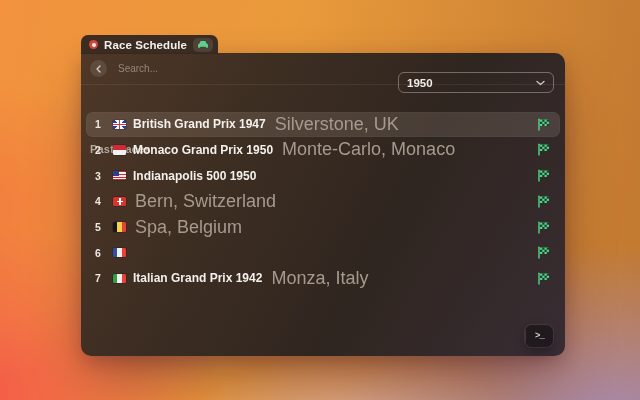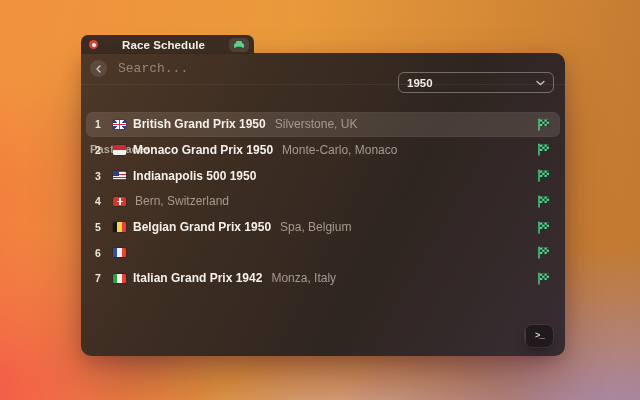--- a/index.html
+++ b/index.html
@@ -13,21 +13,21 @@
       radial-gradient(70% 75% at 96% 108%, rgba(162,139,192,.95) 0%, rgba(162,139,192,0) 62%),
       radial-gradient(45% 42% at 55% 112%, rgba(219,186,198,.9) 0%, rgba(219,186,198,0) 60%),
       radial-gradient(62% 68% at -4% 98%, rgba(244,86,74,.96) 0%, rgba(244,86,74,0) 62%),
       radial-gradient(48% 55% at -6% 52%, rgba(243,118,62,.85) 0%, rgba(243,118,62,0) 60%),
       linear-gradient(100deg, #f2923e 0%, #e99a3b 42%, #bf7730 100%);
   }
 
   
   .badge{
     position:absolute; left:81px; top:35px; height:19px;
-    display:flex; align-items:center; gap:24px;
+    display:flex; align-items:center; gap:6px;
     padding:0 5px 0 8px;
     background:rgba(52,40,32,.96);
     border-radius:7px 7px 0 0;
     z-index:3;
   }
   .record-dot{
     width:9px; height:9px; border-radius:50%; background:#d2453c; position:relative; flex:none;
   }
   .record-dot::after{
     content:''; position:absolute; left:2.5px; top:2.5px; width:4px; height:4px;
@@ -57,22 +57,22 @@
     border-bottom:1px solid rgba(255,255,255,.07);
   }
   .back-btn{
     width:17px; height:17px; border-radius:50%; flex:none;
     background:rgba(255,255,255,.1);
     display:flex; align-items:center; justify-content:center;
     cursor:default;
   }
   .search-input{
     flex:1; margin-left:11px; background:transparent; border:none; outline:none;
-    font-family:Liberation Mono, monospace;
-    font-size:13px; color:#e9e3dd;
+    font-family:Liberation Sans, sans-serif;
+    font-size:10px; color:#e9e3dd;
   }
   .search-input::placeholder{ color:#95867a; }
   .year-select{
     width:156px; height:21px; flex:none;
     border:1px solid rgba(255,255,255,.32); border-radius:6px;
     display:flex; align-items:center; justify-content:space-between;
     padding:0 8px; color:#f1ece8; font-size:11.5px; font-weight:600;margin-top:28px;
   }
 
   
@@ -86,21 +86,21 @@
   .row{
     height:24.5px; margin-bottom:1.2px; border-radius:7px;
     display:flex; align-items:center; padding:0 10px 0 9px; gap:6px;
   }
   .row.selected{
     background:rgba(255,238,222,.12);
     box-shadow:inset 0 0 0 0.5px rgba(255,255,255,.06);
   }
   .row-pos{ width:12px; flex:none; font-size:10.5px; font-weight:700; color:#ece7e1; }
   .row-title{ font-size:12px; font-weight:700; color:#f4f0ec; white-space:nowrap; margin-left:1px; }
-  .row-loc{ font-size:12px; color:#a69a8e; white-space:nowrap; margin-left:3px; }
+  .row-loc{ font-size:18px; color:#a69a8e; white-space:nowrap; margin-left:3px; }
   .row-spacer{ flex:1; }
   .finish-flag{ flex:none; width:13px; height:13px; display:block; }
 
   
   .flag{
     width:13px; height:9.5px; border-radius:1.5px; flex:none;
     position:relative; overflow:hidden;
     box-shadow:0 0 0 .5px rgba(0,0,0,.3);
   }
   .flag[data-flag="gb"]{
@@ -186,21 +186,21 @@
     </div>
   </div>
 
   <div class="section-header">Past Races</div>
 
   <div class="rows">
 
     <div class="row selected">
       <span class="row-pos">1</span>
       <span class="flag" data-flag="gb"></span>
-      <span class="row-title">British Grand Prix 1950</span>
+      <span class="row-title">British Grand Prix 1947</span>
       <span class="row-loc">Silverstone, UK</span>
       <span class="row-spacer"></span>
       <svg class="finish-flag" viewBox="0 0 13 13">
         <path d="M2 1.2 L2 12" stroke="#4ed88a" stroke-width="1.4" stroke-linecap="round"></path>
         <rect x="3" y="1.5" width="9" height="6.6" rx="0.6" fill="#4ed88a"></rect>
         <g fill="#27372c">
           <rect x="5.25" y="1.5" width="2.25" height="2.2"></rect>
             <rect x="9.75" y="1.5" width="2.25" height="2.2"></rect>
           <rect x="3" y="3.7" width="2.25" height="2.2"></rect>
             <rect x="7.5" y="3.7" width="2.25" height="2.2"></rect>
@@ -264,21 +264,20 @@
             <rect x="7.5" y="3.7" width="2.25" height="2.2"></rect>
           <rect x="5.25" y="5.9" width="2.25" height="2.2"></rect>
             <rect x="9.75" y="5.9" width="2.25" height="2.2"></rect>
         </g>
       </svg>
     </div>
 
     <div class="row">
       <span class="row-pos">5</span>
       <span class="flag" data-flag="be"></span>
-      <span class="row-title">Belgian Grand Prix 1950</span>
       <span class="row-loc">Spa, Belgium</span>
       <span class="row-spacer"></span>
       <svg class="finish-flag" viewBox="0 0 13 13">
         <path d="M2 1.2 L2 12" stroke="#4ed88a" stroke-width="1.4" stroke-linecap="round"></path>
         <rect x="3" y="1.5" width="9" height="6.6" rx="0.6" fill="#4ed88a"></rect>
         <g fill="#27372c">
           <rect x="5.25" y="1.5" width="2.25" height="2.2"></rect>
             <rect x="9.75" y="1.5" width="2.25" height="2.2"></rect>
           <rect x="3" y="3.7" width="2.25" height="2.2"></rect>
             <rect x="7.5" y="3.7" width="2.25" height="2.2"></rect>

